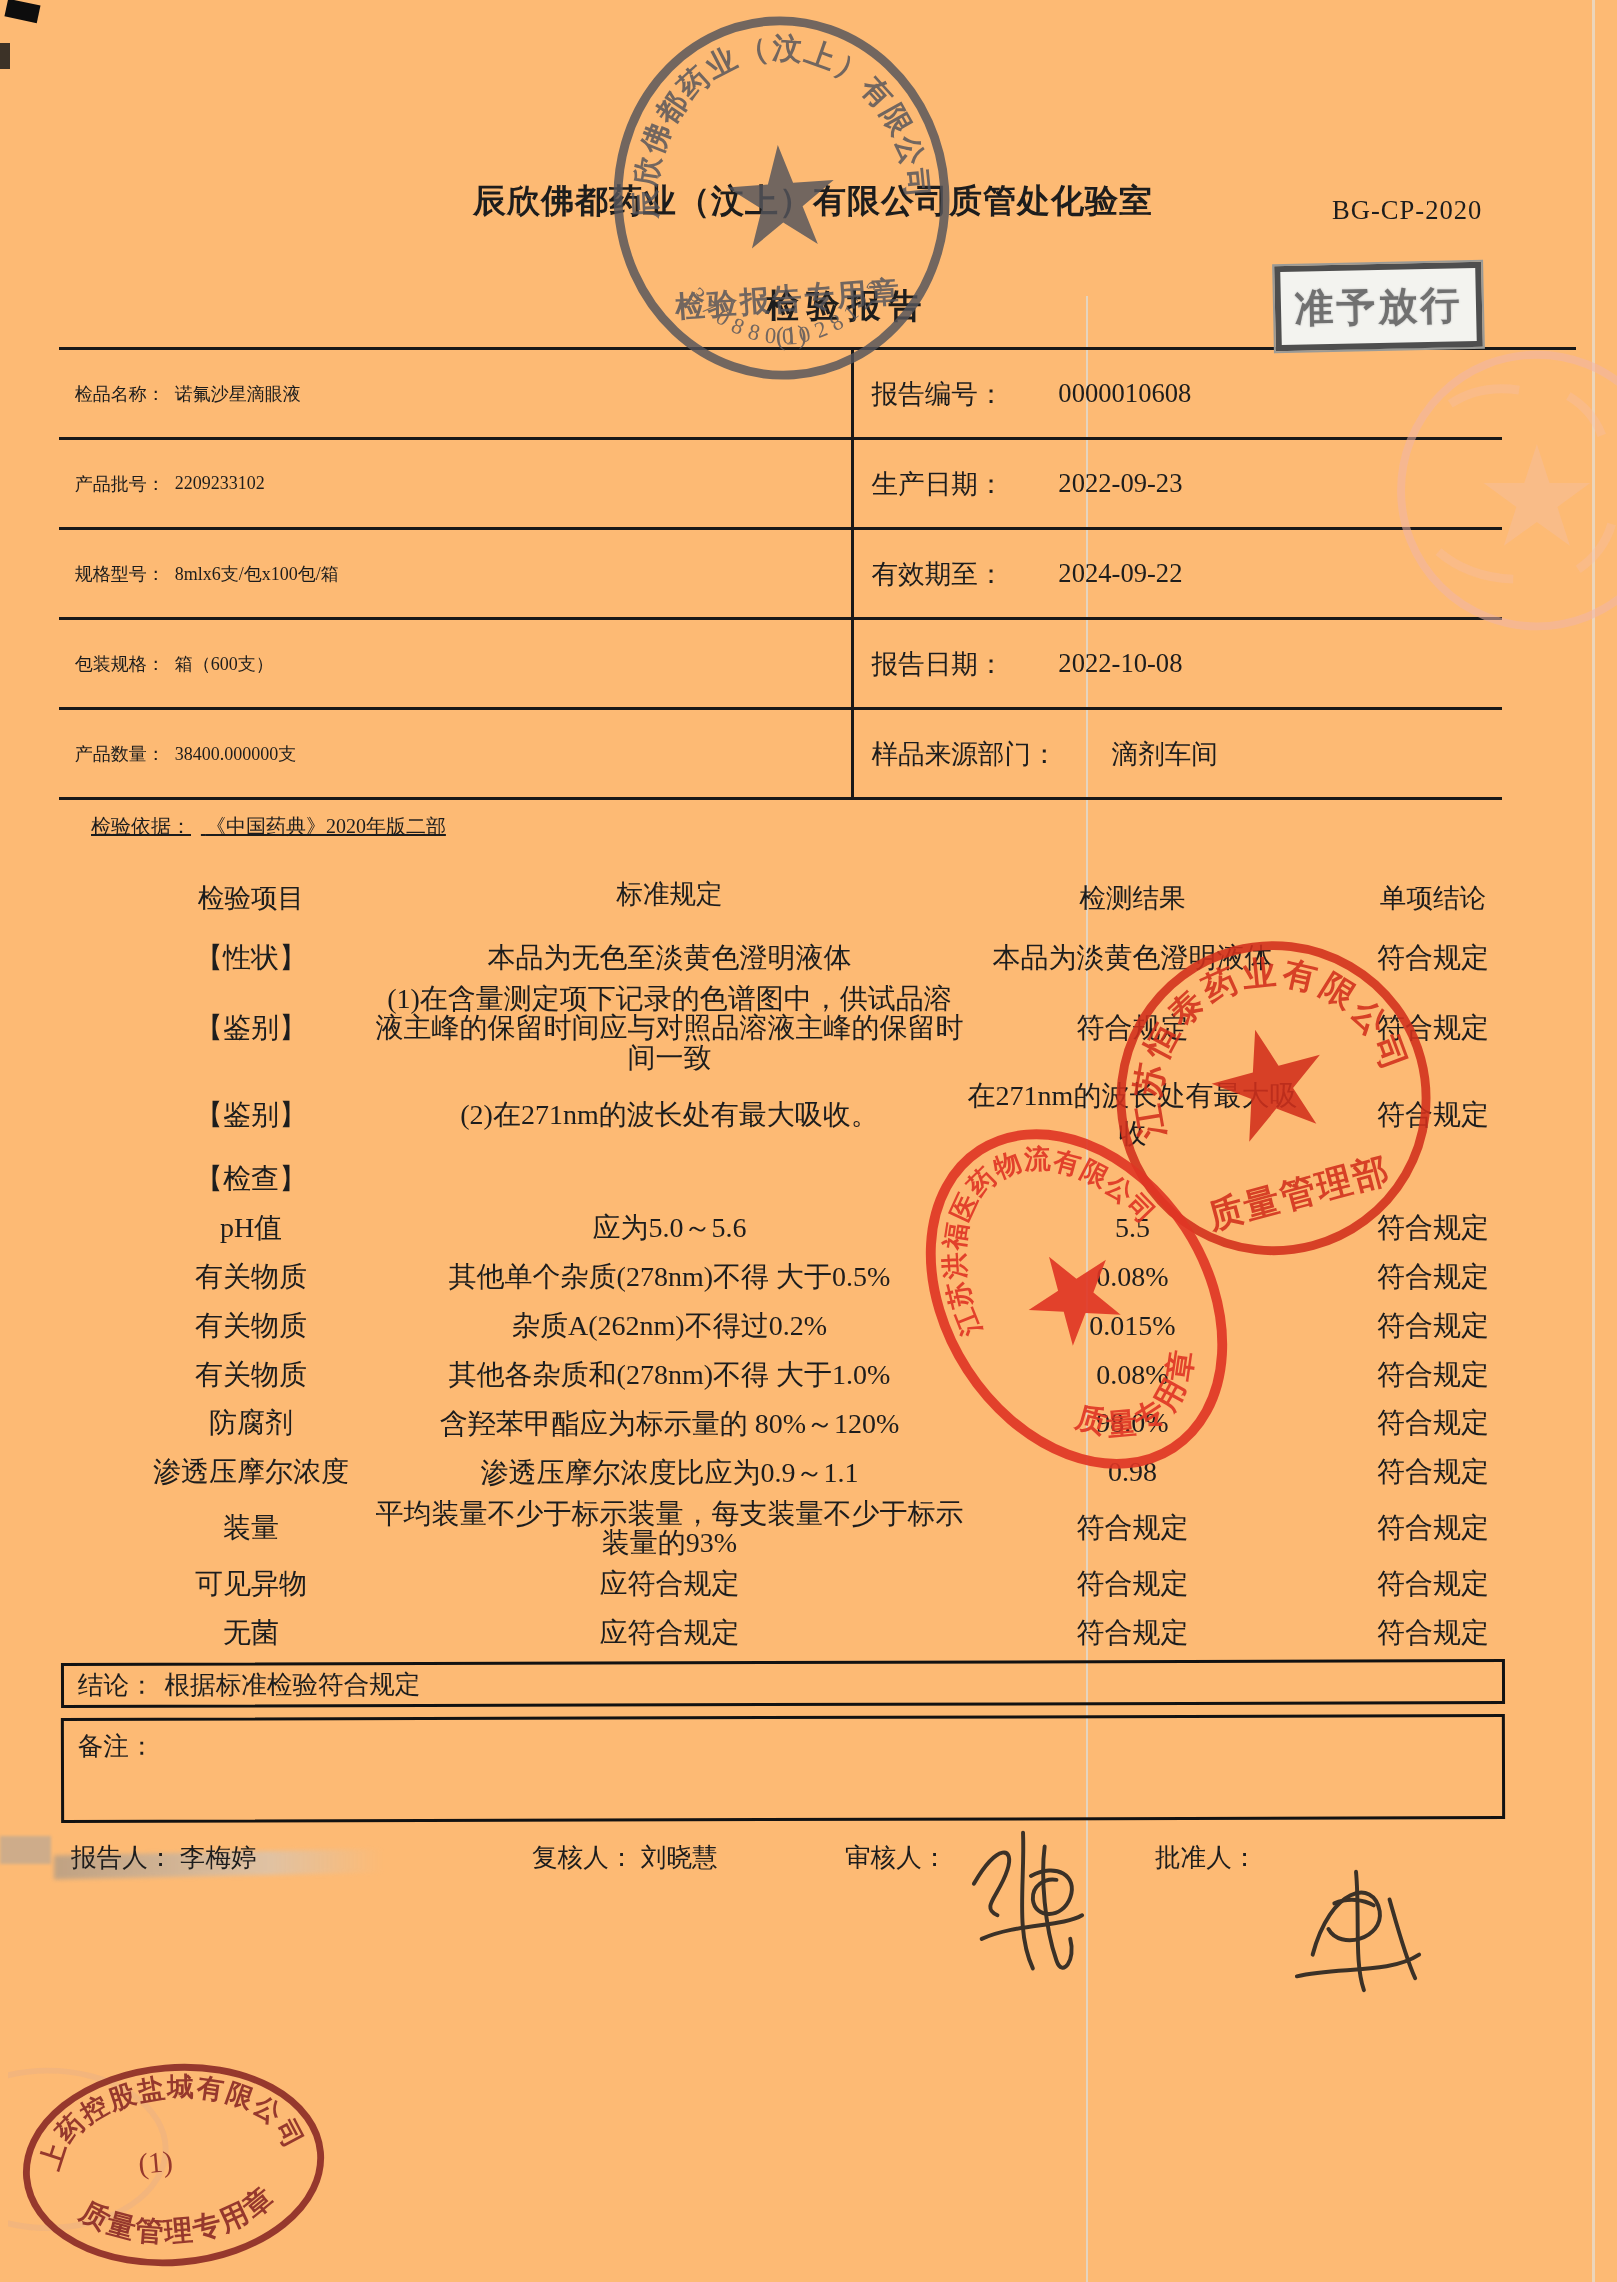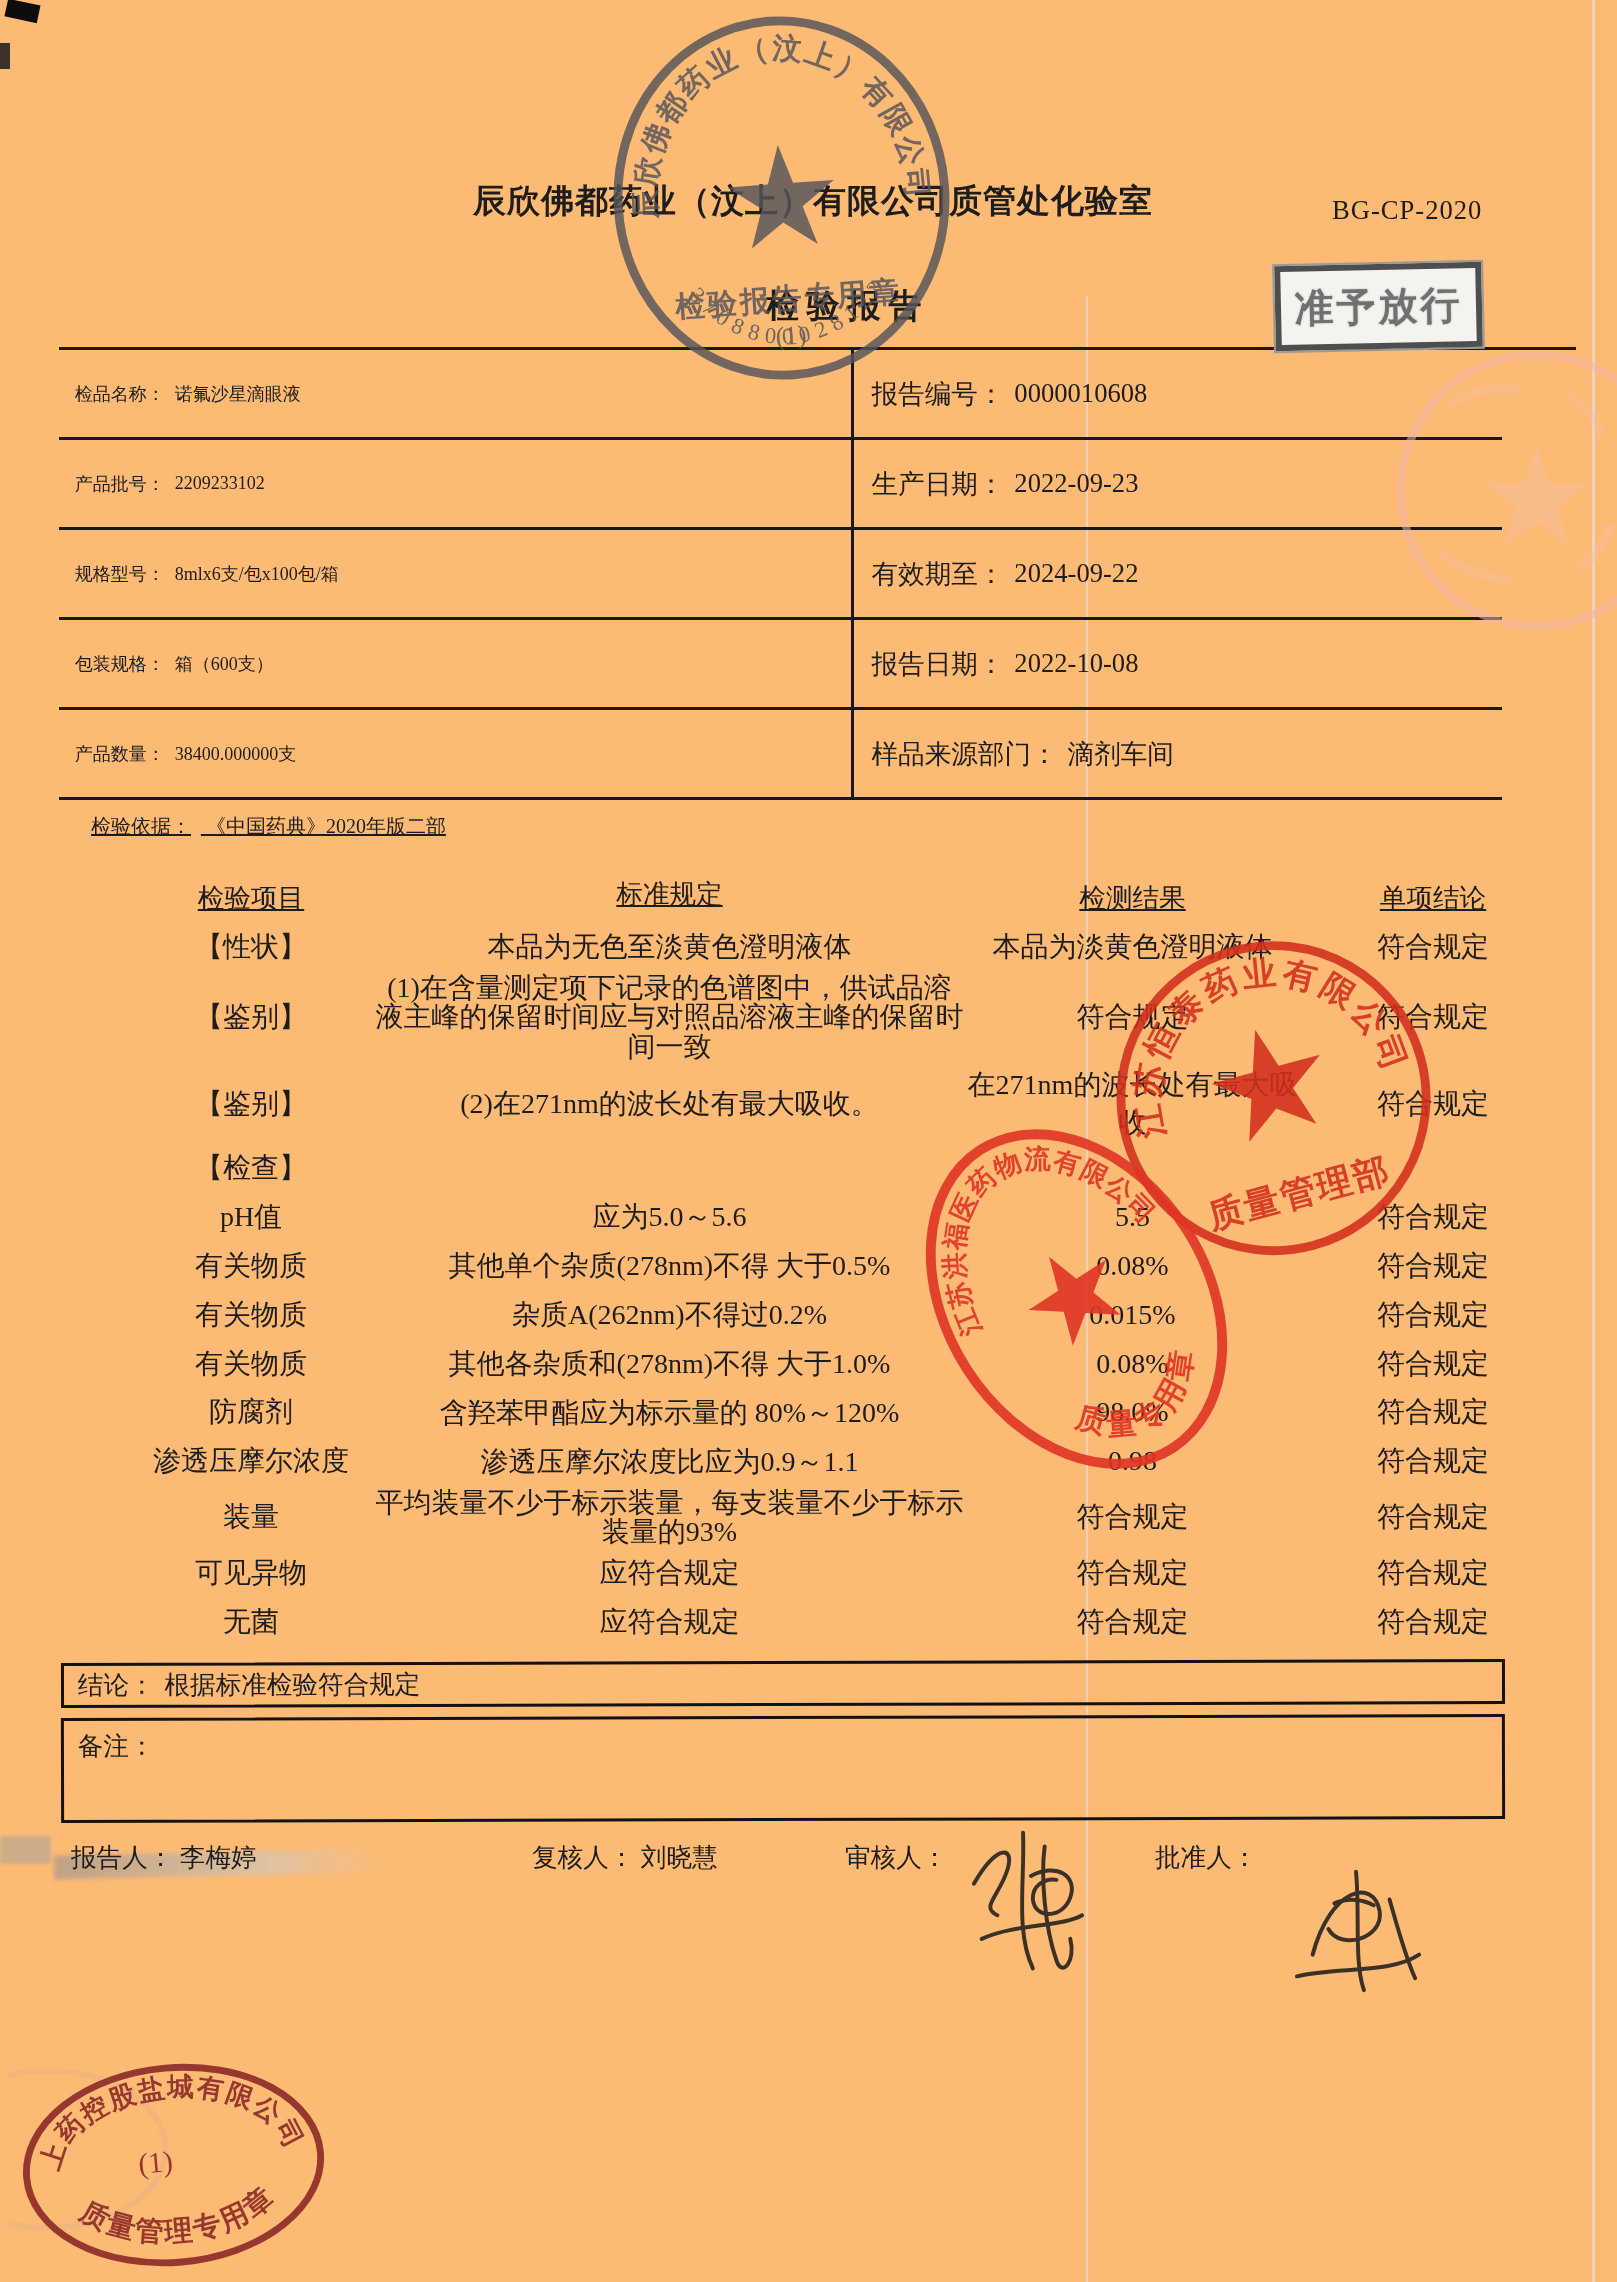--- a/index.html
+++ b/index.html
@@ -11,26 +11,26 @@
   .form-code{left:1332px;top:195px;font-size:26.6px;letter-spacing:1px;z-index:2;}
   .subtitle{left:626px;top:284px;width:443px;text-align:center;font-size:33px;font-weight:700;letter-spacing:7.9px;z-index:2;}
   .release-box{left:1275px;top:264px;width:195px;height:73px;border:6.9px solid #4e4e4e;outline:2px solid #9a9a96;
         background:#f3f3ef;display:flex;align-items:center;justify-content:center;font-size:39px;color:#707070;
         letter-spacing:3px;font-weight:600;transform:rotate(-1.2deg);text-shadow:0 0 2px #aaa;z-index:2;}
   
   .info-topline{left:59px;top:347px;width:1517px;height:3px;background:#191919;z-index:1;}
   .info{left:59px;top:350px;width:1443px;z-index:1;}
   .irow{display:flex;height:87px;border-bottom:3px solid #191919;}
   .ileft{width:776px;border-right:3px solid #191919;display:flex;align-items:center;padding-left:15.8px;font-size:18px;}
-  .iright{flex:1;display:flex;align-items:center;padding-left:17.7px;font-size:26.6px;}
+  .iright{flex:1;display:flex;align-items:center;padding-left:17.7px;font-size:26.6px;gap:44px;}
   .lbl{margin-right:9.9px;}
   
   .basis{left:91px;top:813px;font-size:20px;z-index:1;text-decoration:underline;}
   .ttable{left:128px;top:880px;width:1438px;z-index:1;}
-  .thead{display:flex;font-size:26.6px;margin-bottom:8px;text-decoration:underline;}
+  .thead{display:flex;font-size:26.6px;margin-bottom:19px;}
   .trow{display:flex;align-items:center;min-height:45px;margin-bottom:3.9px;font-size:28px;}
   .c1{width:246px;text-align:center;}
   .c2{width:591px;text-align:center;line-height:29.6px;}
   .c3{width:335px;text-align:center;}
   .c4{width:266px;text-align:center;}
   
   .cbox{left:61px;top:1661px;width:1424px;height:39px;border:3.9px solid #121212;display:flex;align-items:center;
         padding-left:13.8px;font-size:25.6px;transform:rotate(-0.15deg);z-index:1;}
   .rbox{left:61px;top:1716px;width:1424px;height:91px;border:3.9px solid #121212;padding:7.9px 0 0 13.8px;font-size:25.6px;
         transform:rotate(-0.15deg);z-index:1;}

